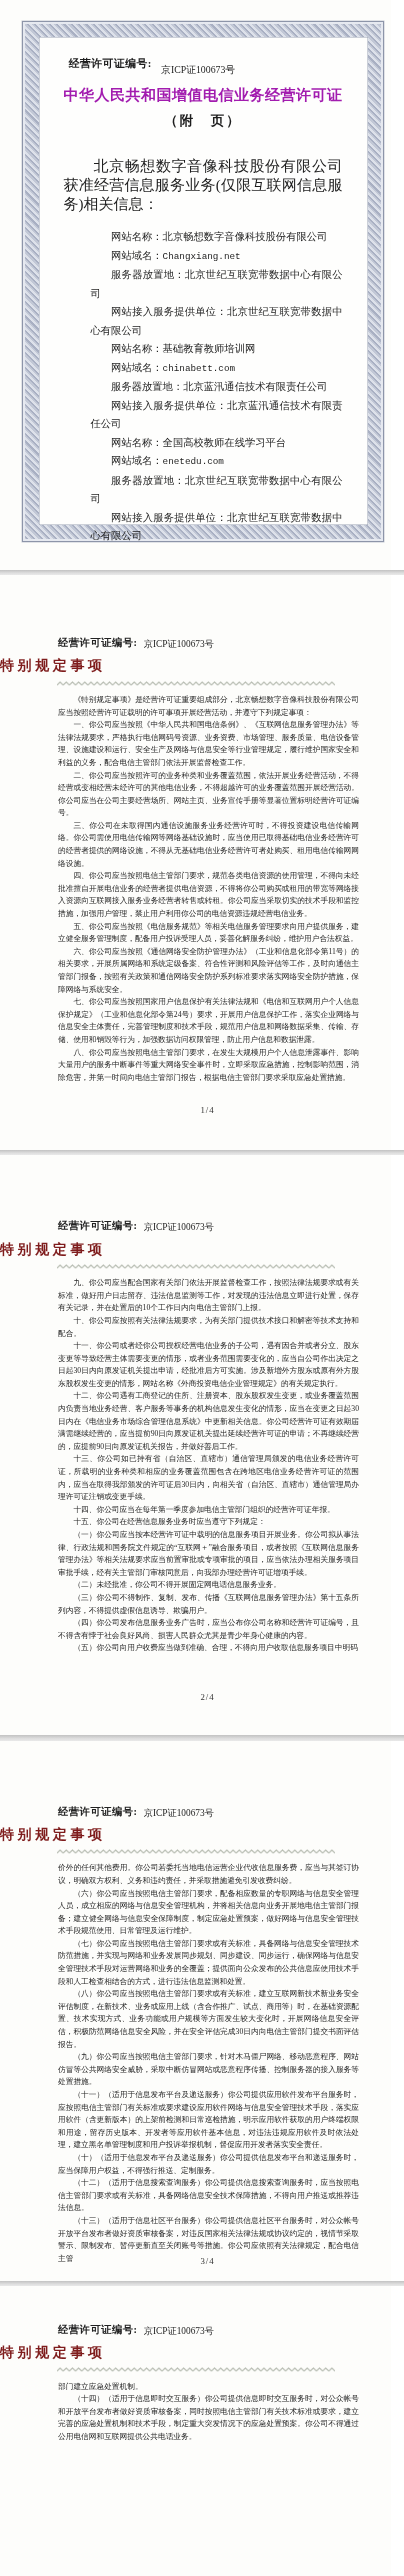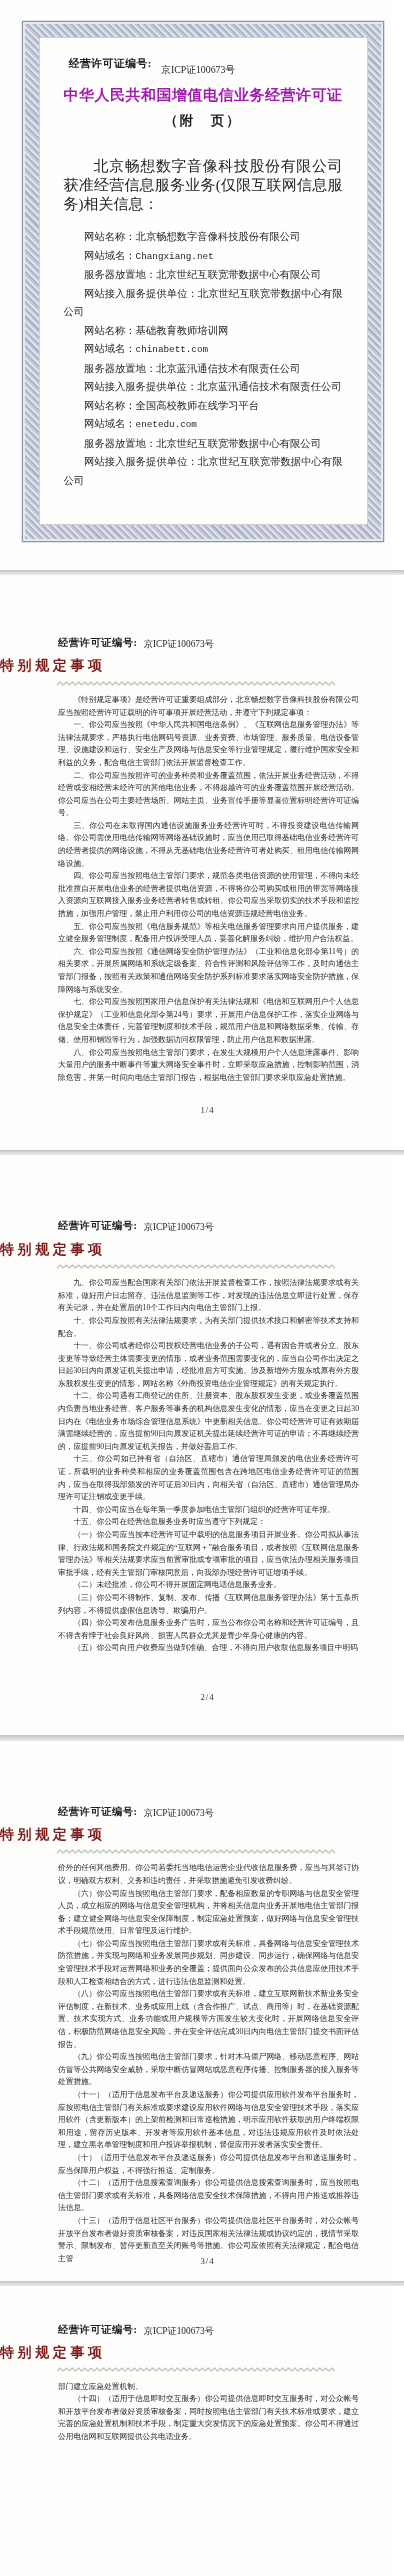--- a/index.html
+++ b/index.html
@@ -35,21 +35,21 @@
   .cert-lic-value{font-size:9.8px;position:relative;top:6.7px;left:7.2px;}
   .cert-title{
     margin:15.5px 0 0 0;text-align:center;font-size:15px;font-weight:bold;
     letter-spacing:0.5px;color:#a21caf;
   }
   .cert-subtitle{margin:7.2px 0 0 0;text-align:center;font-size:13.4px;font-weight:bold;letter-spacing:2.1px;}
   .cert-intro{
     margin:27px 0 14px 0;font-size:15px;line-height:19px;
     text-indent:2em;text-align:justify;
   }
-  .cert-line{font-size:10.3px;line-height:18.5px;text-indent:2em;text-align:justify;}
+  .cert-line{font-size:10.3px;line-height:18.5px;text-indent:2em;text-align:justify;margin-left:27px;}
   .cert-line .mono{font-family:"Liberation Mono","DejaVu Sans Mono",monospace;font-size:9.3px;}
 
   
   .lic-row{margin-left:58px;white-space:nowrap;}
   .lic-label{font-weight:bold;font-size:10.3px;letter-spacing:0.5px;color:#222;}
   .lic-value{font-size:9.3px;position:relative;top:1px;left:4.1px;}
   .spec-title{
     margin:7.2px 0 0 0;text-align:left;font-size:14px;font-weight:bold;
     letter-spacing:3.6px;color:#7f1d1d;
   }

